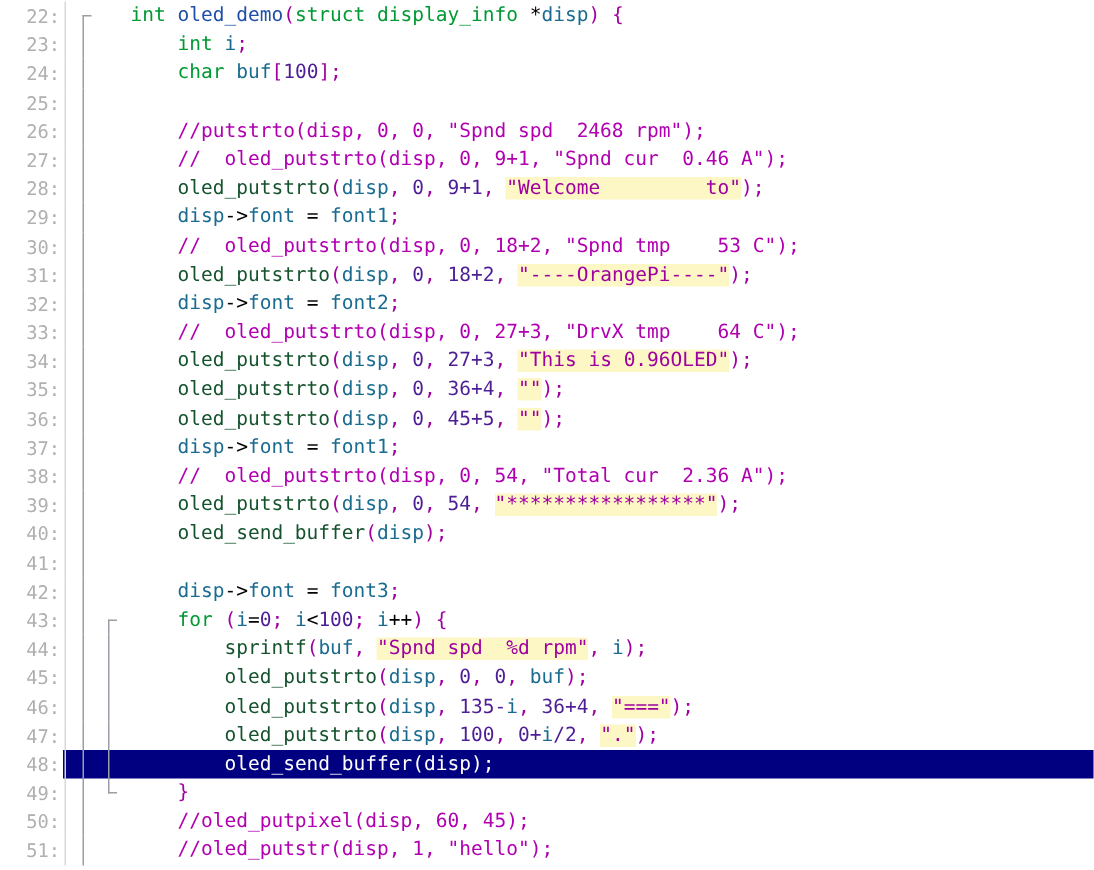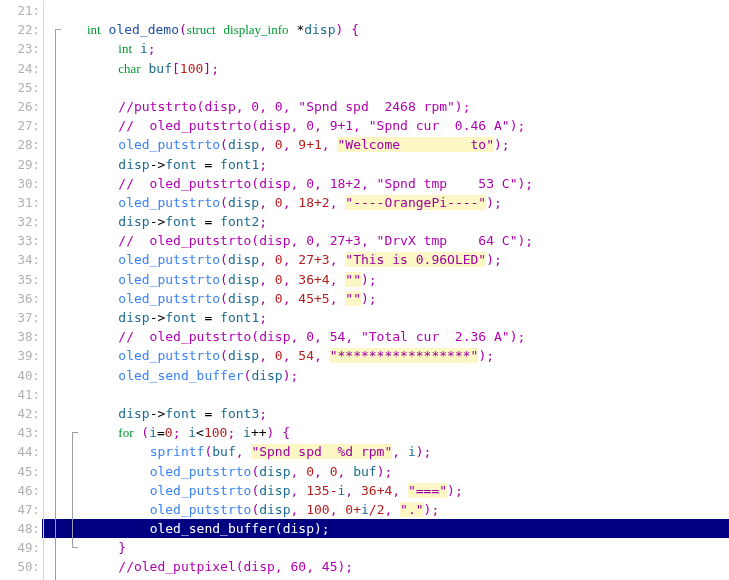--- a/index.html
+++ b/index.html
@@ -72,25 +72,25 @@
   .line-text.selected {
     background: #000080;
   }
   .code-line.selected-row .gutter-fold,
   .code-line.selected-row .indent-guides {
     background: #000080;
   }
   .line-text.selected .tok { color: #ffffff !important; background: transparent !important; }
 
   
-  .t-kw    { color: #009933; font-family: Liberation Serif, serif; }
+  .t-kw    { color: #009933; }
   .t-fn    { color: #1f4fa8; }            
-  .t-fn2   { color: #3b82f6; }            
+  .t-fn2   { color: #14532d; }            
   .t-punct { color: #a000a0; }            
-  .t-num   { color: #b91c1c; }            
+  .t-num   { color: #4c1d95; }            
   .t-ident { color: #1a6b8f; }
   .t-str   { color: #a000a0; }            
   .t-cmt   { color: #b000b0; }            
   .t-op    { color: #000000; }
   .t-plain { color: #000000; }
   .hl      { background: #fcf7c5; }
 
   #watermark {
     position: absolute;
     right: 16px;
@@ -100,21 +100,20 @@
     font-size: 13px;
     letter-spacing: 0.5px;
     user-select: none;
   }
 </style>
 </head>
 <body>
 
 <div id="editor">
   <div id="code-lines">
-      <div class="code-line"><div class="gutter-num">21:</div><div class="gutter-fold"><div class="fold-rail"></div></div><div class="indent-guides" style="flex: 0 0 14px; position: relative;"></div><div class="indent-guides" style="flex: 0 0 22px; position: relative;"></div><div class="line-text"></div></div>
       <div class="code-line"><div class="gutter-num">22:</div><div class="gutter-fold"><div class="fold-rail"></div></div><div class="indent-guides" style="flex: 0 0 14px; position: relative;"><div style="position: absolute; left: 9px; width: 1px; background: rgb(154, 160, 166); top: 9px; bottom: 0px;"></div><div style="position: absolute; left: 9px; top: 9px; width: 6px; height: 1px; background: rgb(154, 160, 166);"></div></div><div class="indent-guides" style="flex: 0 0 22px; position: relative;"></div><div class="line-text"><span class="tok t-kw">int</span><span class="tok t-plain"> </span><span class="tok t-fn">oled_demo</span><span class="tok t-punct">(</span><span class="tok t-kw">struct</span><span class="tok t-plain"> </span><span class="tok t-kw">display_info</span><span class="tok t-plain"> </span><span class="tok t-op">*</span><span class="tok t-ident">disp</span><span class="tok t-punct">)</span><span class="tok t-plain"> </span><span class="tok t-punct">{</span></div></div>
       <div class="code-line"><div class="gutter-num">23:</div><div class="gutter-fold"><div class="fold-rail"></div></div><div class="indent-guides" style="flex: 0 0 14px; position: relative;"><div style="position: absolute; left: 9px; width: 1px; background: rgb(154, 160, 166); top: 0px; bottom: 0px;"></div></div><div class="indent-guides" style="flex: 0 0 22px; position: relative;"></div><div class="line-text"><span class="tok t-plain">    </span><span class="tok t-kw">int</span><span class="tok t-plain"> </span><span class="tok t-ident">i</span><span class="tok t-punct">;</span></div></div>
       <div class="code-line"><div class="gutter-num">24:</div><div class="gutter-fold"><div class="fold-rail"></div></div><div class="indent-guides" style="flex: 0 0 14px; position: relative;"><div style="position: absolute; left: 9px; width: 1px; background: rgb(154, 160, 166); top: 0px; bottom: 0px;"></div></div><div class="indent-guides" style="flex: 0 0 22px; position: relative;"></div><div class="line-text"><span class="tok t-plain">    </span><span class="tok t-kw">char</span><span class="tok t-plain"> </span><span class="tok t-ident">buf</span><span class="tok t-punct">[</span><span class="tok t-num">100</span><span class="tok t-punct">];</span></div></div>
       <div class="code-line"><div class="gutter-num">25:</div><div class="gutter-fold"><div class="fold-rail"></div></div><div class="indent-guides" style="flex: 0 0 14px; position: relative;"><div style="position: absolute; left: 9px; width: 1px; background: rgb(154, 160, 166); top: 0px; bottom: 0px;"></div></div><div class="indent-guides" style="flex: 0 0 22px; position: relative;"></div><div class="line-text"></div></div>
       <div class="code-line"><div class="gutter-num">26:</div><div class="gutter-fold"><div class="fold-rail"></div></div><div class="indent-guides" style="flex: 0 0 14px; position: relative;"><div style="position: absolute; left: 9px; width: 1px; background: rgb(154, 160, 166); top: 0px; bottom: 0px;"></div></div><div class="indent-guides" style="flex: 0 0 22px; position: relative;"></div><div class="line-text"><span class="tok t-plain">    </span><span class="tok t-cmt">//putstrto(disp, 0, 0, "Spnd spd  2468 rpm");</span></div></div>
       <div class="code-line"><div class="gutter-num">27:</div><div class="gutter-fold"><div class="fold-rail"></div></div><div class="indent-guides" style="flex: 0 0 14px; position: relative;"><div style="position: absolute; left: 9px; width: 1px; background: rgb(154, 160, 166); top: 0px; bottom: 0px;"></div></div><div class="indent-guides" style="flex: 0 0 22px; position: relative;"></div><div class="line-text"><span class="tok t-plain">    </span><span class="tok t-cmt">//  oled_putstrto(disp, 0, 9+1, "Spnd cur  0.46 A");</span></div></div>
       <div class="code-line"><div class="gutter-num">28:</div><div class="gutter-fold"><div class="fold-rail"></div></div><div class="indent-guides" style="flex: 0 0 14px; position: relative;"><div style="position: absolute; left: 9px; width: 1px; background: rgb(154, 160, 166); top: 0px; bottom: 0px;"></div></div><div class="indent-guides" style="flex: 0 0 22px; position: relative;"></div><div class="line-text"><span class="tok t-plain">    </span><span class="tok t-fn2">oled_putstrto</span><span class="tok t-punct">(</span><span class="tok t-ident">disp</span><span class="tok t-punct">, </span><span class="tok t-num">0</span><span class="tok t-punct">, </span><span class="tok t-num">9</span><span class="tok t-num">+</span><span class="tok t-num">1</span><span class="tok t-punct">, </span><span class="tok t-str hl">"Welcome         to"</span><span class="tok t-punct">);</span></div></div>
       <div class="code-line"><div class="gutter-num">29:</div><div class="gutter-fold"><div class="fold-rail"></div></div><div class="indent-guides" style="flex: 0 0 14px; position: relative;"><div style="position: absolute; left: 9px; width: 1px; background: rgb(154, 160, 166); top: 0px; bottom: 0px;"></div></div><div class="indent-guides" style="flex: 0 0 22px; position: relative;"></div><div class="line-text"><span class="tok t-plain">    </span><span class="tok t-ident">disp</span><span class="tok t-op">-&gt;</span><span class="tok t-ident">font</span><span class="tok t-op"> = </span><span class="tok t-ident">font1</span><span class="tok t-punct">;</span></div></div>
       <div class="code-line"><div class="gutter-num">30:</div><div class="gutter-fold"><div class="fold-rail"></div></div><div class="indent-guides" style="flex: 0 0 14px; position: relative;"><div style="position: absolute; left: 9px; width: 1px; background: rgb(154, 160, 166); top: 0px; bottom: 0px;"></div></div><div class="indent-guides" style="flex: 0 0 22px; position: relative;"></div><div class="line-text"><span class="tok t-plain">    </span><span class="tok t-cmt">//  oled_putstrto(disp, 0, 18+2, "Spnd tmp    53 C");</span></div></div>
       <div class="code-line"><div class="gutter-num">31:</div><div class="gutter-fold"><div class="fold-rail"></div></div><div class="indent-guides" style="flex: 0 0 14px; position: relative;"><div style="position: absolute; left: 9px; width: 1px; background: rgb(154, 160, 166); top: 0px; bottom: 0px;"></div></div><div class="indent-guides" style="flex: 0 0 22px; position: relative;"></div><div class="line-text"><span class="tok t-plain">    </span><span class="tok t-fn2">oled_putstrto</span><span class="tok t-punct">(</span><span class="tok t-ident">disp</span><span class="tok t-punct">, </span><span class="tok t-num">0</span><span class="tok t-punct">, </span><span class="tok t-num">18</span><span class="tok t-num">+</span><span class="tok t-num">2</span><span class="tok t-punct">, </span><span class="tok t-str hl">"----OrangePi----"</span><span class="tok t-punct">);</span></div></div>

